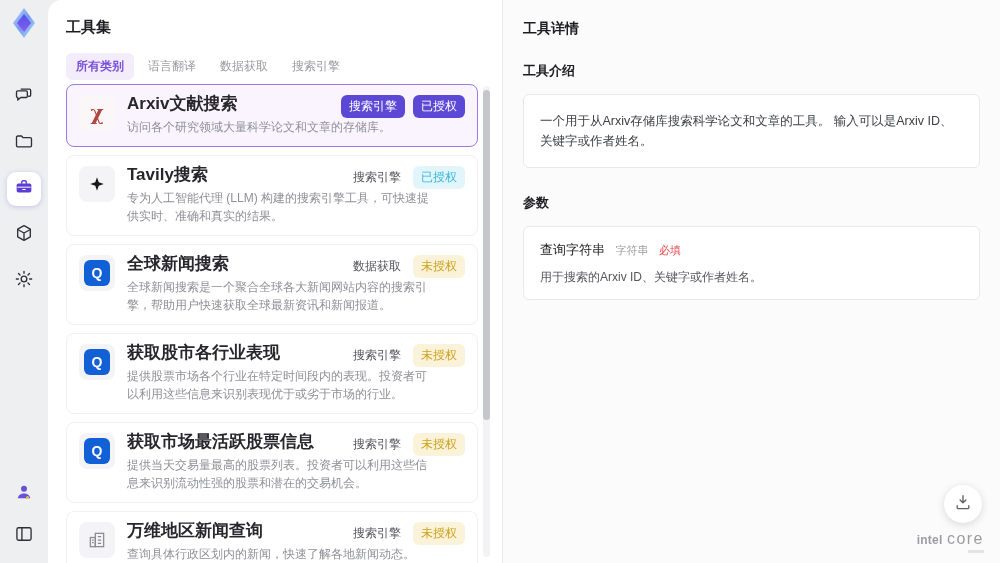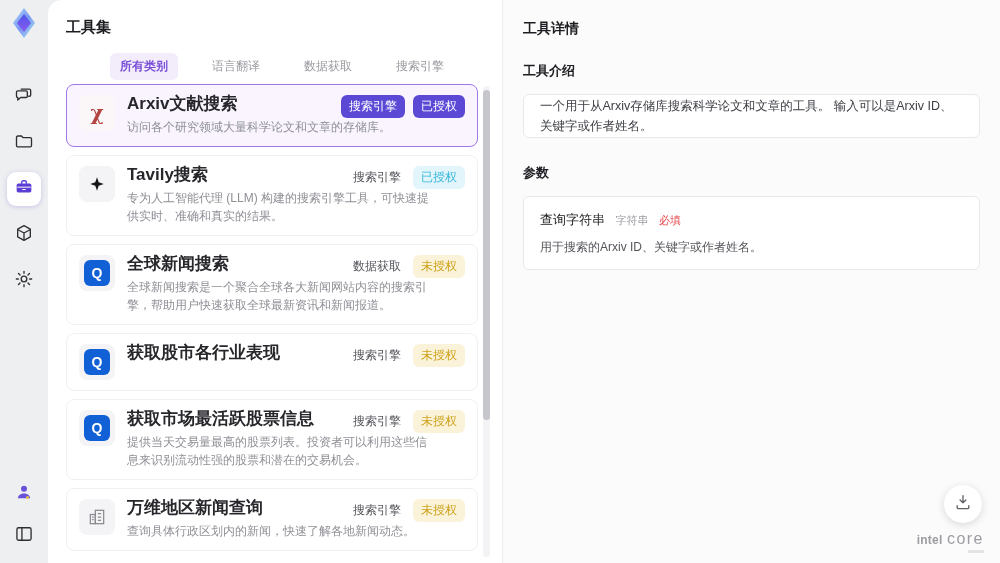--- a/index.html
+++ b/index.html
@@ -17,21 +17,21 @@
   .side-item.active { background:#fff; box-shadow:0 1px 5px rgba(90,63,212,.25); }
   .nav-bottom { position:absolute; bottom:10px; display:flex; flex-direction:column; gap:8px; align-items:center; }
 
   
   .main { position:absolute; left:48px; top:0; right:0; bottom:0; background:#fff;
     border-top-left-radius:14px; display:flex; overflow:hidden; }
 
   
   .list-pane { width:454px; position:relative; padding:16px 0 0 18px; flex:0 0 454px; }
   .toolset-title { font-size:15px; font-weight:bold; color:#1d1d22; margin:2px 0 16px 0; }
-  .tabs { display:flex; gap:24px; margin-bottom:8px;margin-left:44px; }
+  .tabs { display:flex; gap:4px; margin-bottom:8px; }
   .tab { font-size:12px; color:#9a9aa1; background:none; border:none; padding:5px 10px;
     border-radius:6px; cursor:pointer; font-family:inherit; }
   .tab.active { color:#7a4fd8; background:#f2ecfb; font-weight:bold; }
   .tool-list { position:absolute; top:84px; left:18px; right:24px; bottom:0; overflow:hidden; }
   .tool-card { display:flex; background:#fff; border:1px solid #f0f0f3; border-radius:8px;
     padding:10px 12px; margin-bottom:8px; cursor:pointer; }
   .tool-card.selected { border:1px solid #9d79e8; background:#f9f4fd; }
   .ticon { width:36px; height:36px; border-radius:8px; background:#f4f4f6; display:flex;
     align-items:center; justify-content:center; margin-right:12px; flex:0 0 36px; }
   .tool-card.selected .ticon { background:#fbf7f8; }
@@ -54,21 +54,21 @@
   .scrollbar { position:absolute; top:86px; bottom:6px; right:12px; width:7px;
     background:#f3f3f5; border-radius:4px; }
   .scroll-thumb { position:absolute; top:4px; height:70%; width:7px; background:#c6c6cd;
     border-radius:4px; cursor:pointer; }
 
   
   .detail-pane { flex:1; background:#fbfbfc; border-left:1px solid #ececee;
     padding:18px 20px; position:relative; }
   .detail-title { font-size:14px; font-weight:bold; color:#1d1d22; margin:2px 0 24px 0; }
   .section-head { font-size:13px; font-weight:bold; color:#1d1d22; margin:0 0 14px 0; }
-  .dbox { background:#fff; border:1px solid #e9e9ec; border-radius:6px; padding:1px 16px;
+  .dbox { background:#fff; border:1px solid #e9e9ec; border-radius:6px; padding:16px 16px;
     font-size:12.5px; color:#3f4046; line-height:1.6; margin-bottom:26px; }
   .pbox { background:#fff; border:1px solid #e9e9ec; border-radius:6px; padding:13px 16px; }
   .pname { font-size:13px; font-weight:normal; color:#222; }
   .ptype { font-size:11px; color:#9a9aa1; margin-left:6px;margin-top:24px; }
   .preq  { font-size:11px; color:#e5484d; margin-left:6px;font-family:Liberation Mono, monospace; }
   .pdesc { margin-top:10px; font-size:12px; color:#55565c; }
 
   
   .fab { position:absolute; right:18px; bottom:40px; width:38px; height:38px; border-radius:50%;
     background:#fff; box-shadow:0 2px 8px rgba(0,0,0,.14); display:flex; align-items:center;
@@ -239,20 +239,21 @@
               <span class="qsq">Q</span>
             </div>
     <div class="tbody">
       <div class="thead">
         <div class="tname">获取股市各行业表现</div>
         <div class="tbadges">
           <span class="cat-badge">搜索引擎</span>
           <span class="auth-badge yellow">未授权</span>
         </div>
       </div>
+      <div class="tdesc">提供股票市场各个行业在特定时间段内的表现。投资者可以利用这些信息来识别表现优于或劣于市场的行业。</div>
     </div>
   </div>
 
   <div class="tool-card">
     <div class="ticon">
               <span class="qsq">Q</span>
             </div>
     <div class="tbody">
       <div class="thead">
         <div class="tname">获取市场最活跃股票信息</div>

